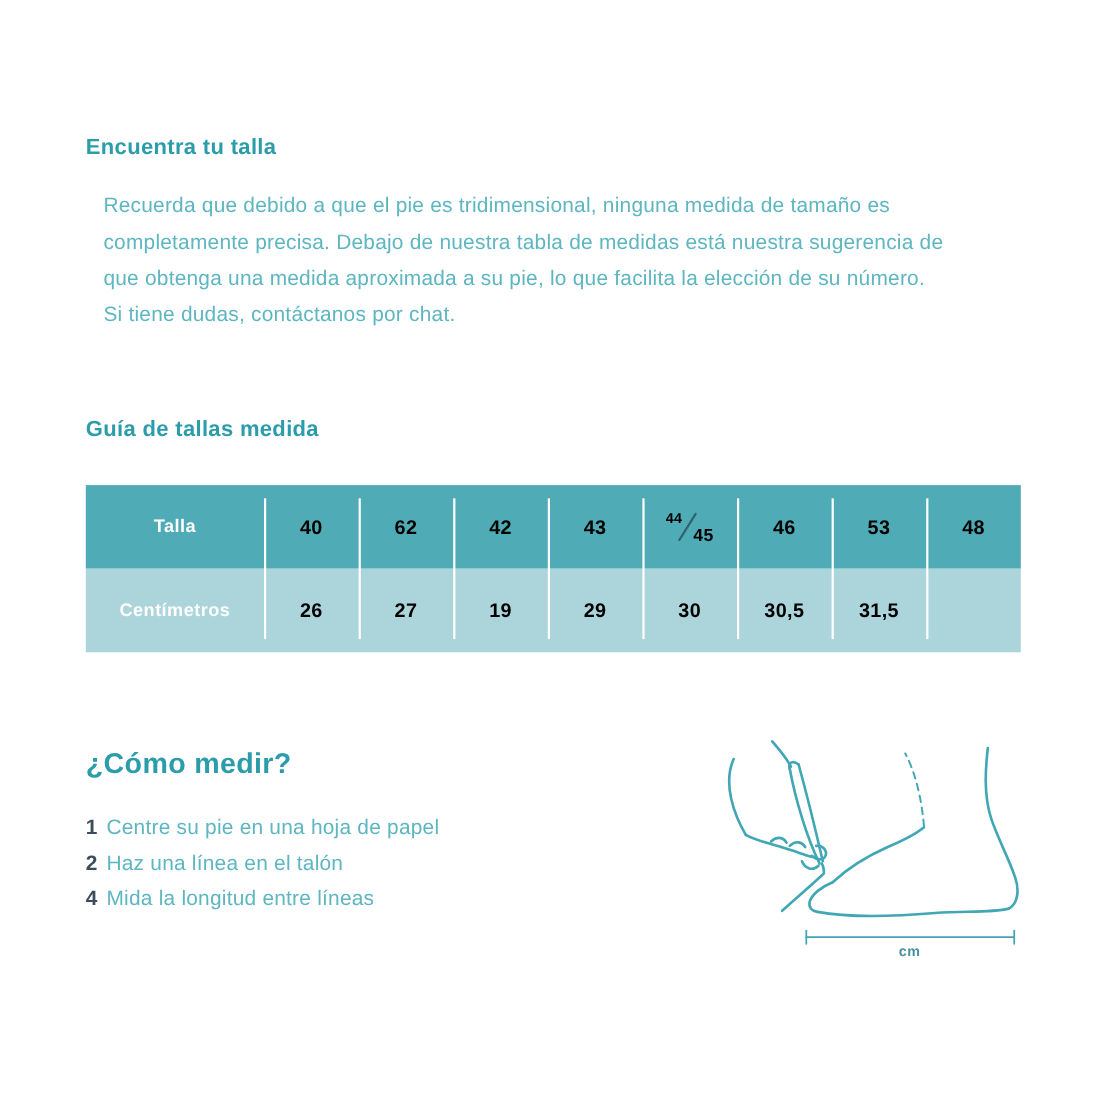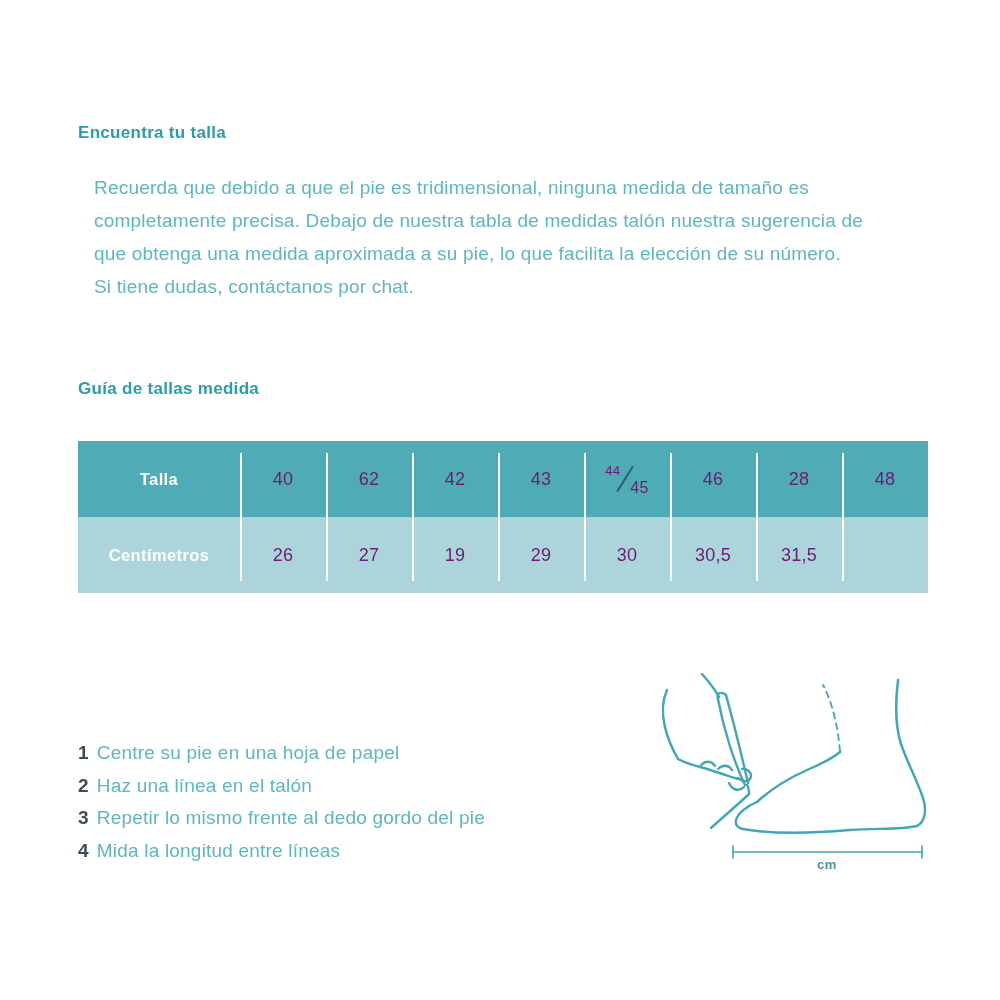--- a/index.html
+++ b/index.html
@@ -5,42 +5,42 @@
   * { margin:0; padding:0; box-sizing:border-box; }
   html,body { background:#ffffff; }
   body {
     font-family: "Liberation Sans", sans-serif;
     width:1000px; height:1000px; position:relative; overflow:hidden;
   }
   .page { position:absolute; inset:0; background:#ffffff; }
 
   h2.section-title {
     position:absolute; left:78px;
-    font-size:17px; font-weight:700; color:#2B9DAA; letter-spacing:0.3px;
+    font-size:20px; font-weight:700; color:#2B9DAA; letter-spacing:0.3px;
   }
   #title-find  { top:123px; }
   #title-guide { top:379px; }
   #title-how   { top:679px; font-size:26px; }
 
   .intro {
     position:absolute; left:94px; top:171px; width:880px;
     font-size:19px; color:#5EB6C1; letter-spacing:0.2px;
   }
   .intro .line { line-height:33px; white-space:nowrap; }
 
   
   .size-table {
     position:absolute; left:78px; top:441px; width:850px; height:152px;
   }
   .t-row { display:grid; grid-template-columns:162px repeat(8, 86px); width:850px; }
   .t-row.dark  { background:#4FACB6; height:76px; }
   .t-row.light { background:#ABD5DB; height:76px; }
   .cell {
     display:flex; align-items:center; justify-content:center;
-    font-size:18px; color:#701a75; font-weight:400; letter-spacing:0.3px;
+    font-size:18px; color:#000000; font-weight:700; letter-spacing:0.3px;
   }
   .cell.label { font-size:16.5px; font-weight:700; color:#ffffff; letter-spacing:0.4px; }
   .divider {
     position:absolute; top:12px; bottom:12px; width:2px; background:#ffffff;
   }
   .frac { position:relative; }
   .frac-top { position:relative; top:-9px; font-size:13px; }
   .frac-bot { position:relative; top:9px;  font-size:16px; }
   .frac-slash {
     display:inline-block; width:2px; height:30px; background:#2F6170;
@@ -60,41 +60,41 @@
 </style>
 </head>
 <body>
 
 <div class="page">
 
   <h2 class="section-title" id="title-find">Encuentra tu talla</h2>
 
   <div class="intro">
     <div class="line">Recuerda que debido a que el pie es tridimensional, ninguna medida de tamaño es</div>
-    <div class="line">completamente precisa. Debajo de nuestra tabla de medidas talón nuestra sugerencia de</div>
+    <div class="line">completamente precisa. Debajo de nuestra tabla de medidas está nuestra sugerencia de</div>
     <div class="line">que obtenga una medida aproximada a su pie, lo que facilita la elección de su número.</div>
     <div class="line">Si tiene dudas, contáctanos por chat.</div>
   </div>
 
   <h2 class="section-title" id="title-guide">Guía de tallas medida</h2>
 
   <div class="size-table">
     <div class="t-row dark">
       <div class="cell label">Talla</div>
       <div class="cell">40</div>
       <div class="cell">62</div>
       <div class="cell">42</div>
       <div class="cell">43</div>
       <div class="cell frac">
         <span class="frac-top">44</span>
         <span class="frac-slash"></span>
         <span class="frac-bot">45</span>
       </div>
       <div class="cell">46</div>
-      <div class="cell">28</div>
+      <div class="cell">53</div>
       <div class="cell">48</div>
     </div>
     <div class="t-row light">
       <div class="cell label">Centímetros</div>
       <div class="cell">26</div>
       <div class="cell">27</div>
       <div class="cell">19</div>
       <div class="cell">29</div>
       <div class="cell">30</div>
       <div class="cell">30,5</div>
@@ -104,30 +104,28 @@
     <div class="divider" style="left:162px"></div>
     <div class="divider" style="left:248px"></div>
     <div class="divider" style="left:334px"></div>
     <div class="divider" style="left:420px"></div>
     <div class="divider" style="left:506px"></div>
     <div class="divider" style="left:592px"></div>
     <div class="divider" style="left:678px"></div>
     <div class="divider" style="left:764px"></div>
   </div>
 
+  <h2 class="section-title" id="title-how">¿Cómo medir?</h2>
 
   <div class="steps">
     <div class="step">
       <span class="step-num">1</span><span class="step-text">Centre su pie en una hoja de papel</span>
     </div>
     <div class="step">
       <span class="step-num">2</span><span class="step-text">Haz una línea en el talón</span>
-    </div>
-    <div class="step">
-      <span class="step-num">3</span><span class="step-text">Repetir lo mismo frente al dedo gordo del pie</span>
     </div>
     <div class="step">
       <span class="step-num">4</span><span class="step-text">Mida la longitud entre líneas</span>
     </div>
   </div>
 
   <div class="illustration">
     <svg width="292" height="235" viewBox="0 0 292 235" xmlns="http://www.w3.org/2000/svg">
       <g fill="none" stroke="#41A7B4" stroke-width="2.4" stroke-linecap="round" stroke-linejoin="round">
 

